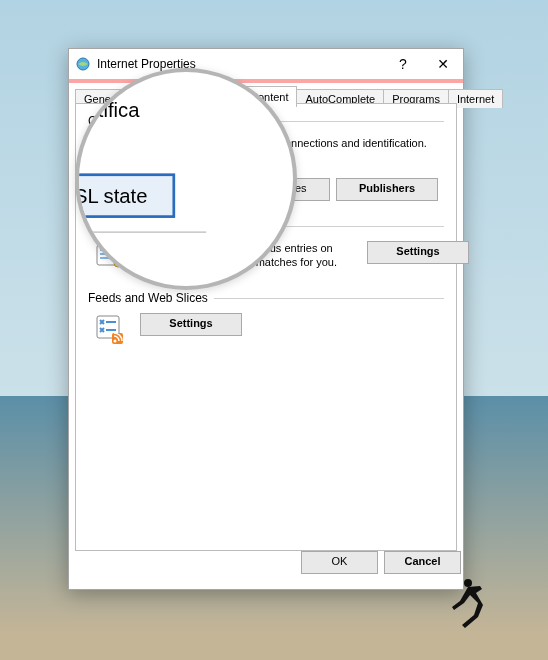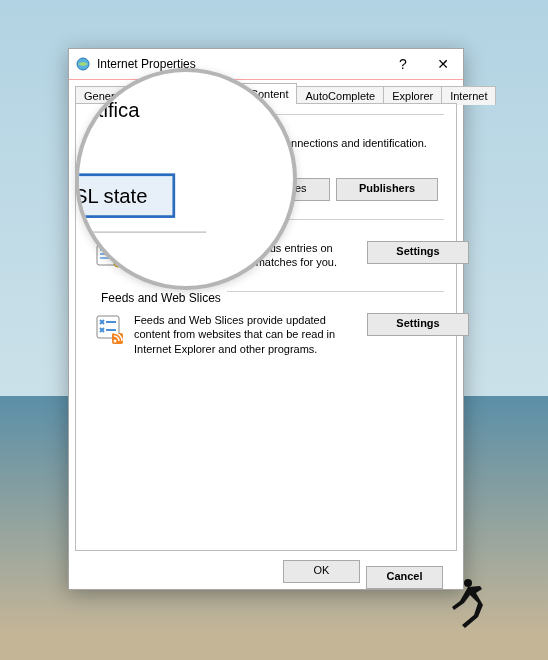--- a/index.html
+++ b/index.html
@@ -3,42 +3,42 @@
 <meta charset="utf-8">
 <style>
   html,body{margin:0;padding:0;width:548px;height:660px;font-family:"Segoe UI",Tahoma,sans-serif;font-size:12px;overflow:hidden;}
   .bg{position:absolute;inset:0;background:linear-gradient(to bottom,#b7d7e6 0%,#b7d7e6 60%,#6d9bb5 60%,#4a6e7f 100%);}
   .sky{position:absolute;left:0;right:0;top:0;height:60%;background:linear-gradient(to bottom,#b2d3e3,#cbe1e9);}
   .sea{position:absolute;left:0;right:0;top:60%;bottom:0;background:linear-gradient(to bottom,#5b8fa8,#c4b597 90%);}
   .runner{position:absolute;bottom:25px;right:60px;width:50px;height:60px;}
   .runner svg{width:100%;height:100%;}
 
   .win{position:absolute;left:68px;top:48px;width:394px;height:540px;background:#fff;border:1px solid #a5a5a5;box-shadow:0 4px 20px rgba(0,0,0,.3);}
-  .titlebar{height:30px;display:flex;align-items:center;padding:0 0 0 6px;border-bottom:1px solid #fca5a5;}
+  .titlebar{height:30px;display:flex;align-items:center;padding:0 0 0 6px;border-bottom:4px solid #fca5a5;}
   .titlebar .ico{width:16px;height:16px;margin-right:6px;}
   .titlebar .ttl{flex:0 0 auto;font-size:12px;color:#000;}
   .titlebar .sp{flex:1;}
   .titlebar .hbtn{width:40px;height:30px;display:flex;align-items:center;justify-content:center;font-size:14px;}
   .tabs{display:flex;align-items:flex-end;padding:0 6px;margin-top:2px;height:22px;position:relative;}
   .tab{padding:3px 8px 3px 8px;border:1px solid #bcbcbc;border-bottom:none;background:#f4f4f4;margin-right:-1px;font-size:11px;color:#000;position:relative;top:1px;cursor:default;}
   .tab.active{background:#fff;z-index:2;top:0;padding-top:4px;padding-bottom:4px;}
   .panel{position:absolute;left:6px;right:6px;top:54px;bottom:38px;border:1px solid #bcbcbc;background:#fff;padding:10px 12px 10px 12px;box-sizing:border-box;}
   .section{margin-bottom:18px;}
-  .sechead{display:flex;align-items:flex-start;margin-bottom:8px;margin-left:13px;}
+  .sechead{display:flex;align-items:center;margin-bottom:8px;}
   .sechead .lbl{color:#000;white-space:nowrap;}
   .sechead .line{flex:1;height:1px;background:#d0d0d0;margin-left:6px;}
   .row{display:flex;align-items:flex-start;}
   .secicon{width:32px;height:32px;flex:0 0 32px;margin:0 8px 0 6px;}
   .desc{flex:1;font-size:11px;color:#000;line-height:1.3;padding-right:6px;}
   .btncol{width:77px;margin-left:6px;}
   .btn{display:block;width:100px;height:21px;border:1px solid #a9a9a9;background:#e9e9e9;font-size:11px;color:#000;text-align:center;line-height:19px;margin-bottom:6px;cursor:default;}
   .btn:last-child{margin-bottom:0;font-weight:bold;}
   .btnrow{display:flex;justify-content:flex-end;margin:10px 6px 0 0;}
   .btnrow .btn{margin-left:6px;margin-bottom:0;}
-  .footer{position:absolute;left:0;right:0;bottom:0;height:38px;display:flex;align-items:flex-end;justify-content:flex-end;padding:0 20px;}
+  .footer{position:absolute;left:0;right:0;bottom:0;height:38px;display:flex;align-items:flex-start;justify-content:flex-end;padding:0 2px;}
   .footer .btn{width:75px;margin-left:6px;}
   .footer .btn.disabled{color:#a0a0a0;}
 
   .lens{position:absolute;left:75px;top:68px;width:214px;height:214px;border-radius:50%;border:4px solid rgba(120,120,120,.55);background:#fff;box-shadow:0 2px 8px rgba(0,0,0,.15);overflow:hidden;z-index:5;}
   .lens-inner{position:absolute;left:-90px;top:-38px;width:430px;transform:scale(1.35);transform-origin:120px 80px;}
   .lens .zsec{font-size:15px;color:#000;margin:16px 0 0 26px;}
   .lens .zbtn{display:inline-block;margin:20px 0 0 14px;border:2px solid #2a6dbf;background:#e7f0f9;padding:6px 18px;font-size:15px;}
   .lens .zauto{font-size:15px;color:#000;margin:28px 0 0 50px;}
 </style>
 </head>
@@ -70,21 +70,21 @@
     <span class="hbtn">?</span>
     <span class="hbtn">✕</span>
   </div>
 
   <div class="tabs">
     <div class="tab">General</div>
     <div class="tab">Security</div>
     <div class="tab">Privacy</div>
     <div class="tab active">Content</div>
     <div class="tab">AutoComplete</div>
-    <div class="tab">Explorer</div>
+    <div class="tab">Programs</div>
     <div class="tab">Internet</div>
   </div>
 
   <div class="panel">
 
     <div class="section">
       <div class="sechead">
         <span class="lbl">Certificates</span>
         <span class="line"></span>
       </div>
@@ -139,21 +139,20 @@
               <path d="M6 7 L10 11 M6 11 L10 7" stroke="#4a8fd6" stroke-width="2"></path>
               <path d="M6 15 L10 19 M6 19 L10 15" stroke="#4a8fd6" stroke-width="2"></path>
               <rect x="12" y="8" width="10" height="2" fill="#4a8fd6"></rect>
               <rect x="12" y="16" width="10" height="2" fill="#4a8fd6"></rect>
               <rect x="18" y="20" width="11" height="11" rx="2" fill="#f58220"></rect>
               <circle cx="21" cy="28" r="1.5" fill="#fff"></circle>
               <path d="M20 20 a8 8 0 0 1 8 8" stroke="#fff" stroke-width="1.5" fill="none"></path>
               <path d="M20 23 a5 5 0 0 1 5 5" stroke="#fff" stroke-width="1.5" fill="none"></path>
             </svg>
         </span>
-        <div class="desc">Feeds and Web Slices provide updated content from websites that can be read in Internet Explorer and other programs.</div>
         <div class="btncol">
           <span class="btn">Settings</span>
         </div>
       </div>
     </div>
 
   </div>
 
   <div class="footer">
     <span class="btn">OK</span>

